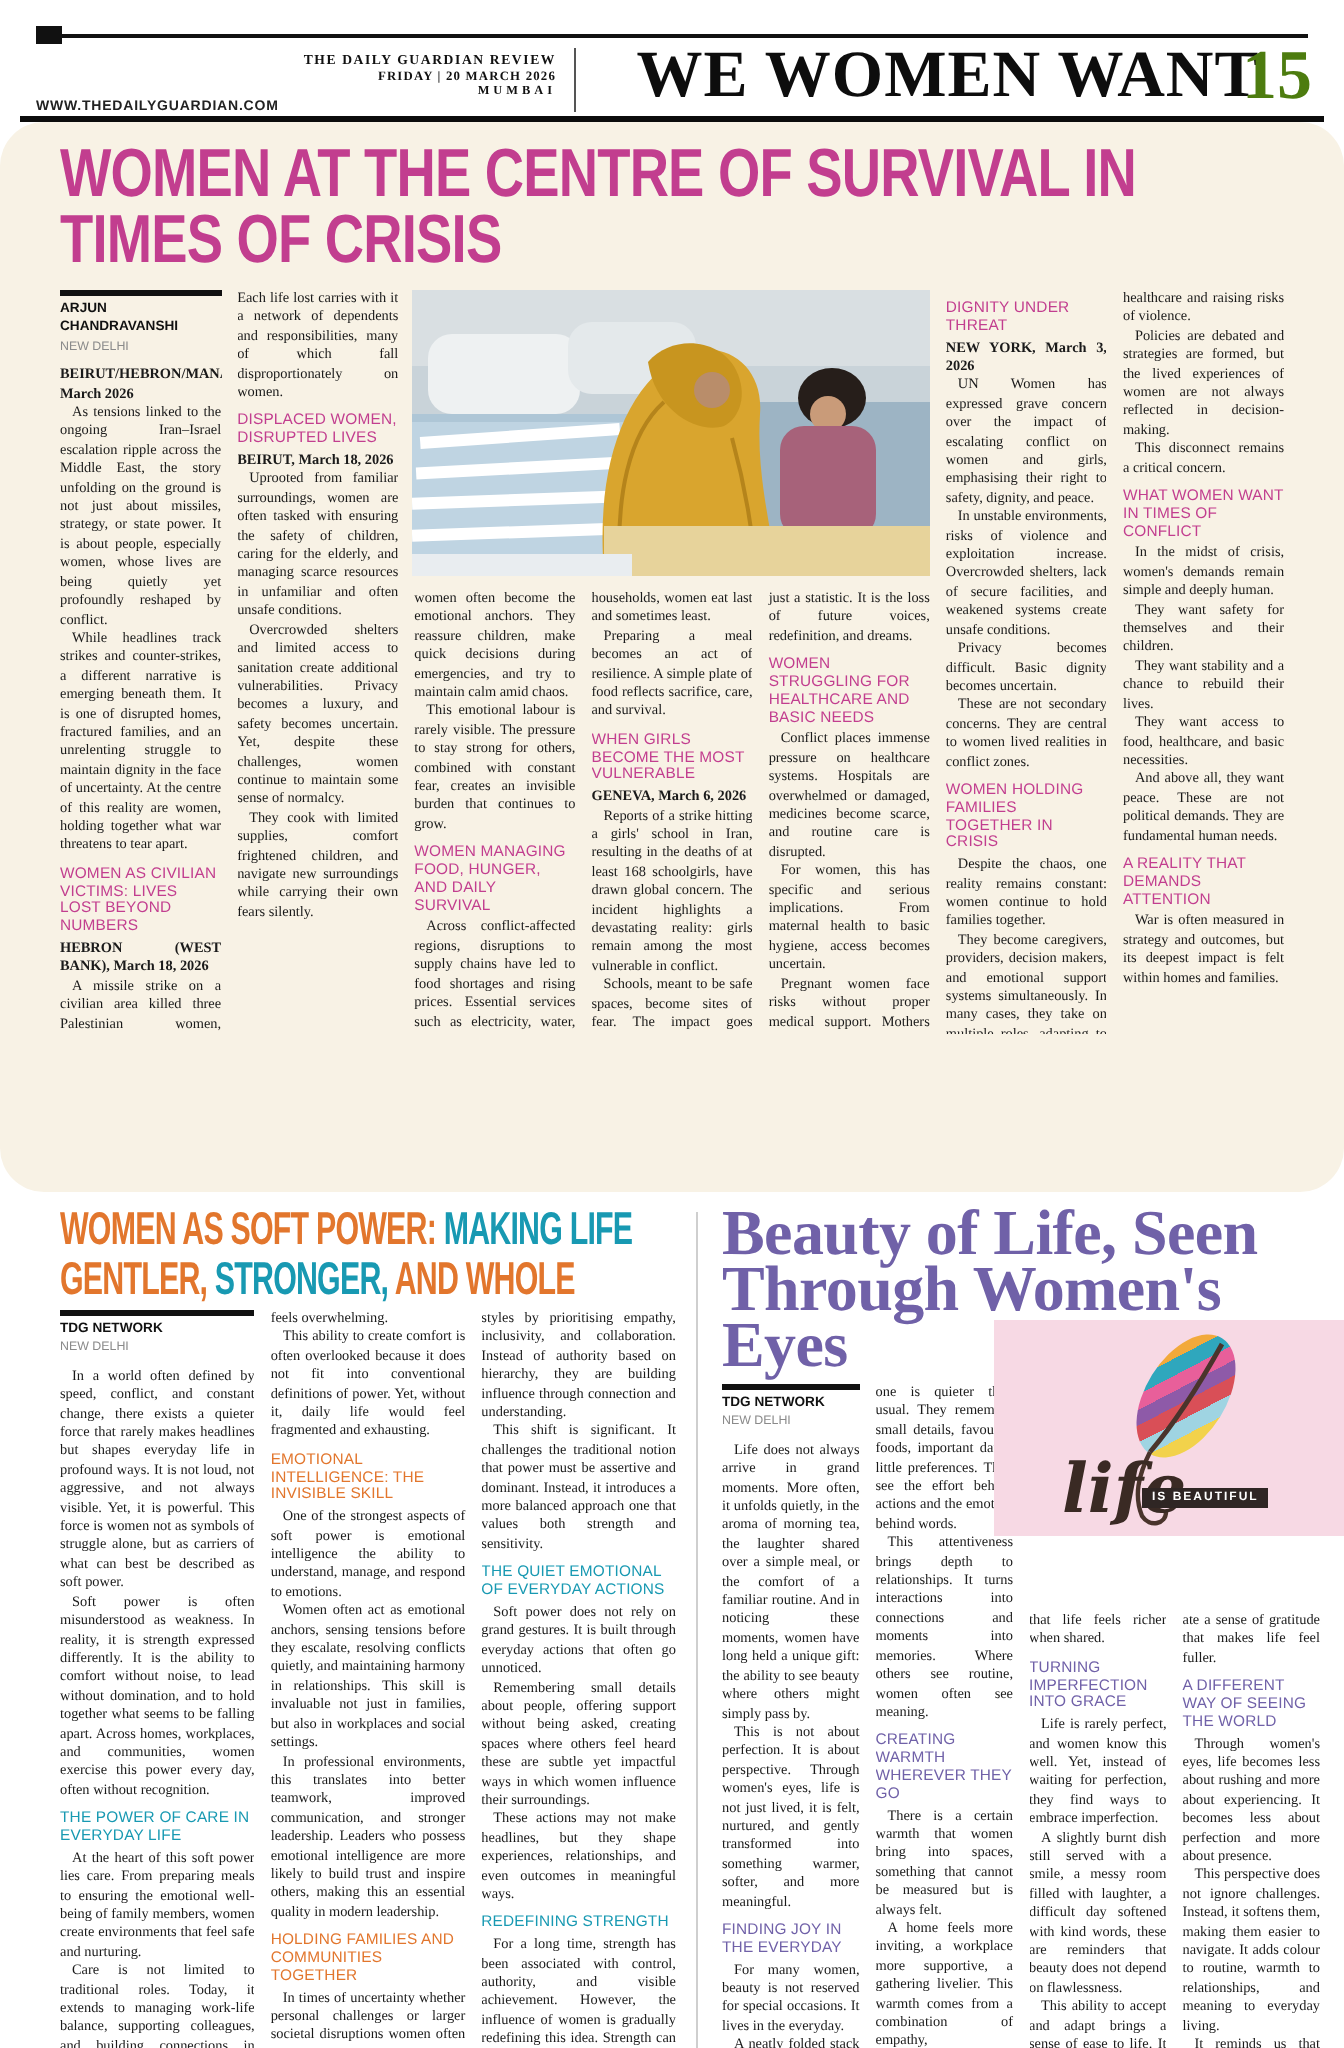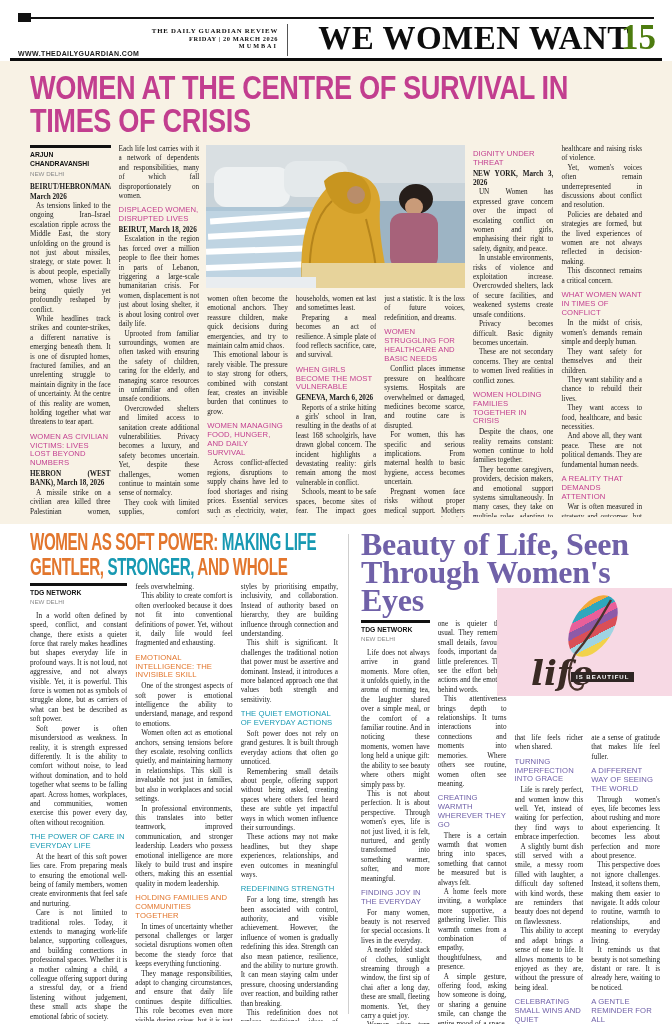--- a/index.html
+++ b/index.html
@@ -29,21 +29,21 @@
   .col .p{text-indent:6px;overflow-wrap:break-word;}
   .col .p:first-child{text-indent:0;}
   .col .date{font-weight:bold;}
   .col .sub{font-family:"Liberation Sans",sans-serif;font-weight:normal;font-size:7.7px;
             line-height:8.8px;margin:5px 0 2px;text-align:left;letter-spacing:.1px;}
   .byline{margin:0 0 5px;text-align:left;}
   .by-bar{height:2.5px;background:#111;margin-bottom:2.5px;}
   .by-name{font-family:"Liberation Sans",sans-serif;font-weight:bold;font-size:6.8px;color:#111;}
   .by-city{font-family:"Liberation Sans",sans-serif;font-size:6.2px;color:#8a8a8a;}
   
-  .crisis{position:relative;height:463px;background:var(--cream,#f8f2e5);padding:10px 30px 0;box-sizing:border-box;overflow:hidden;}
+  .crisis{position:relative;height:535px;background:var(--cream,#f8f2e5);padding:10px 30px 0;box-sizing:border-box;overflow:hidden;border-radius:22px;}
   .crisis-head{margin:0 0 8px;font-family:"Liberation Sans",sans-serif;font-weight:bold;
        font-size:34px;line-height:33px;letter-spacing:-.5px;color:var(--pink,#c23e8f);
        transform:scaleX(.8);transform-origin:left top;width:765px;text-transform:uppercase;}
   .crisis .sub{color:var(--pink,#c23e8f);}
   .crisis-cols{height:372px;}
   .crisis .under-media{padding-top:150px;}
   .crisis-photo{position:absolute;top:84px;left:206px;width:259px;height:143px;margin:0;
        overflow:hidden;background:#c8d4da;}
   
   .bottom{display:flex;height:500px;padding:6px 12px 0 30px;box-sizing:border-box;overflow:hidden;}
@@ -108,21 +108,20 @@
           <div class="p">As tensions linked to the ongoing Iran–Israel escalation ripple across the Middle East, the story unfolding on the ground is not just about missiles, strategy, or state power. It is about people, especially women, whose lives are being quietly yet profoundly reshaped by conflict.</div>
           <div class="p">While headlines track strikes and counter-strikes, a different narrative is emerging beneath them. It is one of disrupted homes, fractured families, and an unrelenting struggle to maintain dignity in the face of uncertainty. At the centre of this reality are women, holding together what war threatens to tear apart.</div>
           <div class="sub">WOMEN AS CIVILIAN VICTIMS: LIVES LOST BEYOND NUMBERS</div>
           <div class="date">HEBRON (WEST BANK), March 18, 2026</div>
           <div class="p">A missile strike on a civilian area killed three Palestinian women, underscoring a painful truth: in modern conflict, civilians are often the first to suffer, and women are far from spared.</div>
         </div>
         <div class="col">
           <div class="p">Each life lost carries with it a network of dependents and responsibilities, many of which fall disproportionately on women.</div>
           <div class="sub">DISPLACED WOMEN, DISRUPTED LIVES</div>
           <div class="date">BEIRUT, March 18, 2026</div>
-          <div class="p">Escalation in the region has forced over a million people to flee their homes in parts of Lebanon, triggering a large-scale humanitarian crisis. For women, displacement is not just about losing shelter, it is about losing control over daily life.</div>
           <div class="p">Uprooted from familiar surroundings, women are often tasked with ensuring the safety of children, caring for the elderly, and managing scarce resources in unfamiliar and often unsafe conditions.</div>
           <div class="p">Overcrowded shelters and limited access to sanitation create additional vulnerabilities. Privacy becomes a luxury, and safety becomes uncertain. Yet, despite these challenges, women continue to maintain some sense of normalcy.</div>
           <div class="p">They cook with limited supplies, comfort frightened children, and navigate new surroundings while carrying their own fears silently.</div>
         </div>
         <div class="col under-media">
           <div class="p">women often become the emotional anchors. They reassure children, make quick decisions during emergencies, and try to maintain calm amid chaos.</div>
           <div class="p">This emotional labour is rarely visible. The pressure to stay strong for others, combined with constant fear, creates an invisible burden that continues to grow.</div>
           <div class="sub">WOMEN MANAGING FOOD, HUNGER, AND DAILY SURVIVAL</div>
           <div class="p">Across conflict-affected regions, disruptions to supply chains have led to food shortages and rising prices. Essential services such as electricity, water, and healthcare are often strained or inaccessible.</div>
         </div>
@@ -147,21 +146,20 @@
           <div class="p">UN Women has expressed grave concern over the impact of escalating conflict on women and girls, emphasising their right to safety, dignity, and peace.</div>
           <div class="p">In unstable environments, risks of violence and exploitation increase. Overcrowded shelters, lack of secure facilities, and weakened systems create unsafe conditions.</div>
           <div class="p">Privacy becomes difficult. Basic dignity becomes uncertain.</div>
           <div class="p">These are not secondary concerns. They are central to women lived realities in conflict zones.</div>
           <div class="sub">WOMEN HOLDING FAMILIES TOGETHER IN CRISIS</div>
           <div class="p">Despite the chaos, one reality remains constant: women continue to hold families together.</div>
           <div class="p">They become caregivers, providers, decision makers, and emotional support systems simultaneously. In many cases, they take on multiple roles, adapting to rapidly changing circumstances.</div>
         </div>
         <div class="col">
           <div class="p">healthcare and raising risks of violence.</div>
-          <div class="p">Yet, women's voices often remain underrepresented in discussions about conflict and resolution.</div>
           <div class="p">Policies are debated and strategies are formed, but the lived experiences of women are not always reflected in decision-making.</div>
           <div class="p">This disconnect remains a critical concern.</div>
           <div class="sub">WHAT WOMEN WANT IN TIMES OF CONFLICT</div>
           <div class="p">In the midst of crisis, women's demands remain simple and deeply human.</div>
           <div class="p">They want safety for themselves and their children.</div>
           <div class="p">They want stability and a chance to rebuild their lives.</div>
           <div class="p">They want access to food, healthcare, and basic necessities.</div>
           <div class="p">And above all, they want peace. These are not political demands. They are fundamental human needs.</div>
           <div class="sub">A REALITY THAT DEMANDS ATTENTION</div>
           <div class="p">War is often measured in strategy and outcomes, but its deepest impact is felt within homes and families.</div>

